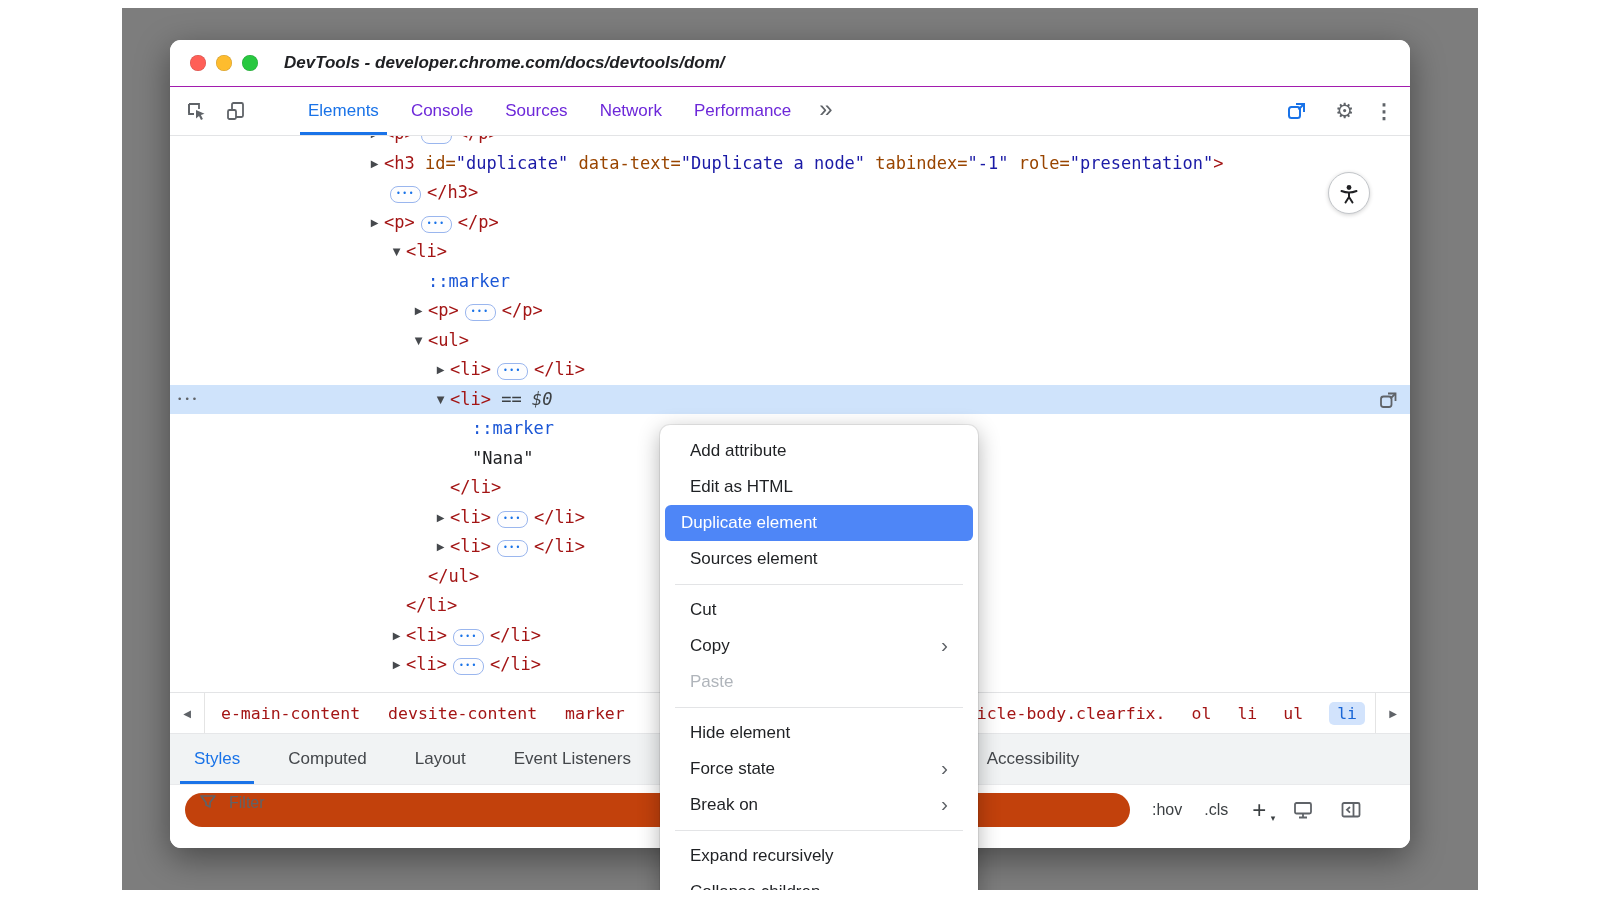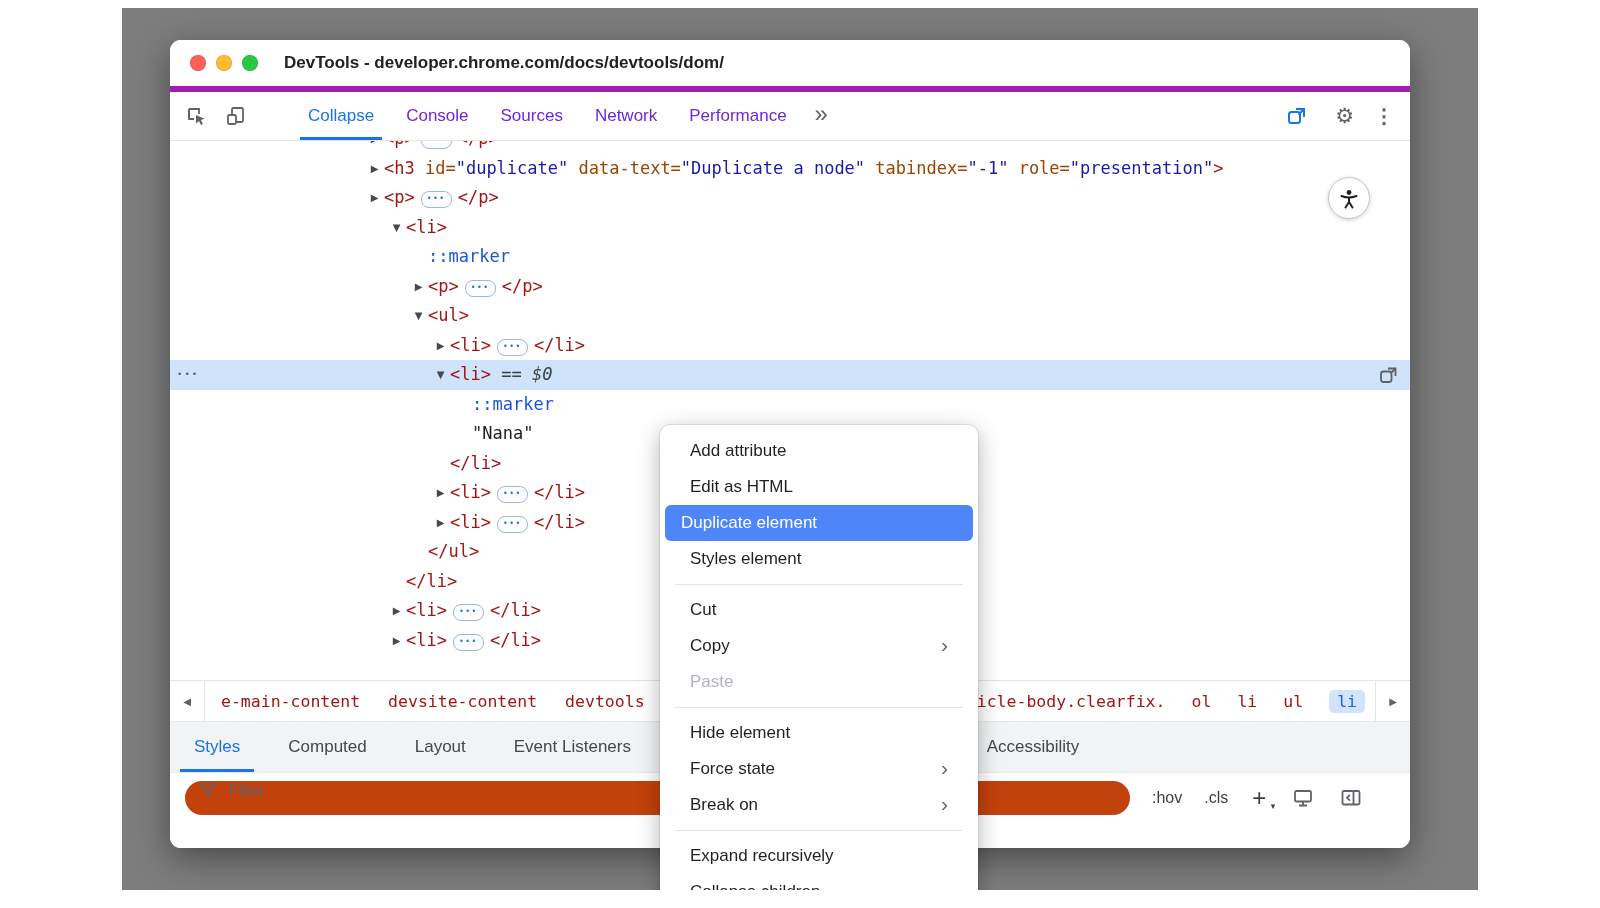--- a/index.html
+++ b/index.html
@@ -5,21 +5,21 @@
   html,body{margin:0;padding:0;background:#fff;}
   .canvas{position:relative;width:1600px;height:908px;overflow:hidden;background:#fff;
           font-family:"Liberation Sans",sans-serif;-webkit-font-smoothing:antialiased;}
   .backdrop{position:absolute;left:122px;top:8px;width:1356px;height:882px;background:#7d7d7d;overflow:hidden;}
 
   
   .devtools{position:absolute;left:48px;top:32px;width:1240px;height:808px;background:#fff;
             border-radius:11px;box-shadow:0 10px 34px rgba(0,0,0,.42);overflow:hidden;
             display:flex;flex-direction:column;}
 
-  .titlebar{height:46px;flex:0 0 46px;display:flex;align-items:center;border-bottom:6px solid #a21caf;background:#fff;}
+  .titlebar{height:46px;flex:0 0 46px;display:flex;align-items:center;border-bottom:1px solid #a21caf;background:#fff;font-style:italic;}
   .lights{display:flex;gap:10px;margin-left:20px;}
   .light{width:16px;height:16px;border-radius:50%;box-shadow:inset 0 0 0 .5px rgba(0,0,0,.18);}
   .l-red{background:#ff5f57}.l-yellow{background:#febc2e}.l-green{background:#28c840}
   .win-title{margin-left:26px;font-size:17px;font-weight:bold;color:#202124;}
 
   .toolbar{height:48px;flex:0 0 48px;display:flex;align-items:center;border-bottom:1px solid #e3e4e6;background:#fff;}
   .tb-icon{width:36px;height:36px;display:flex;align-items:center;justify-content:center;color:#5f6368;}
   .tb-icon svg{display:block}
   .tabs{display:flex;height:100%;margin-left:38px;}
   .tab{position:relative;display:flex;align-items:center;padding:0 16px;font-size:17px;color:#6d28d9;cursor:default;}
@@ -120,21 +120,21 @@
             <path d="M11 10 L19.5 13.8 L15.9 15.1 L17.9 19 L16 20 L14 16.1 L11 18.6 Z" fill="#5f6368"></path>
           </svg>
         </span>
         <span class="tb-icon" style="margin-left:4px">
           <svg width="22" height="22" viewBox="0 0 22 22">
             <rect x="7" y="3" width="11" height="14" rx="1.5" fill="none" stroke="#5f6368" stroke-width="1.8"></rect>
             <rect x="3" y="10" width="8" height="9" rx="1.5" fill="#fff" stroke="#5f6368" stroke-width="1.8"></rect>
           </svg>
         </span>
         <div class="tabs">
-            <div class="tab active">Collapse</div>
+            <div class="tab active">Elements</div>
             <div class="tab">Console</div>
             <div class="tab">Sources</div>
             <div class="tab">Network</div>
             <div class="tab">Performance</div>
           </div>
         <span class="more-tabs">»</span>
         <div class="tb-right">
           <span class="tb-icon">
             <svg width="24" height="24" viewBox="0 0 24 24">
               <rect x="4" y="8" width="11" height="11" rx="2.5" fill="none" stroke="#1a73e8" stroke-width="2"></rect>
@@ -144,20 +144,21 @@
           </span>
           <span class="glyph-btn">⚙</span>
           <span class="dots-btn">⋮</span>
         </div>
       </div>
 
       <div class="dom">
         <div class="dom-rows">
             <div class="dom-row" style="padding-left: 195px;"><span class="arr">▶</span><span class="pt-tag">&lt;p&gt;</span><span class="badge">•••</span><span class="pt-tag">&lt;/p&gt;</span></div>
             <div class="dom-row" style="padding-left: 195px;"><span class="arr">▶</span><span class="pt-tag">&lt;h3</span><span class="pt-attr"> id=</span><span class="pt-val">"duplicate"</span><span class="pt-attr"> data-text=</span><span class="pt-val">"Duplicate a node"</span><span class="pt-attr"> tabindex=</span><span class="pt-val">"-1"</span><span class="pt-attr"> role=</span><span class="pt-val">"presentation"</span><span class="pt-tag">&gt;</span></div>
+            <div class="dom-row" style="padding-left: 195px;"><span class="arr-sp"></span><span class="badge">•••</span><span class="pt-tag">&lt;/h3&gt;</span></div>
             <div class="dom-row" style="padding-left: 195px;"><span class="arr">▶</span><span class="pt-tag">&lt;p&gt;</span><span class="badge">•••</span><span class="pt-tag">&lt;/p&gt;</span></div>
             <div class="dom-row" style="padding-left: 217px;"><span class="arr">▼</span><span class="pt-tag">&lt;li&gt;</span></div>
             <div class="dom-row" style="padding-left: 239px;"><span class="arr-sp"></span><span class="pt-pseudo">::marker</span></div>
             <div class="dom-row" style="padding-left: 239px;"><span class="arr">▶</span><span class="pt-tag">&lt;p&gt;</span><span class="badge">•••</span><span class="pt-tag">&lt;/p&gt;</span></div>
             <div class="dom-row" style="padding-left: 239px;"><span class="arr">▼</span><span class="pt-tag">&lt;ul&gt;</span></div>
             <div class="dom-row" style="padding-left: 261px;"><span class="arr">▶</span><span class="pt-tag">&lt;li&gt;</span><span class="badge">•••</span><span class="pt-tag">&lt;/li&gt;</span></div>
             <div class="dom-row sel" style="padding-left: 261px;"><span class="row-dots">•••</span><span class="arr">▼</span><span class="pt-tag">&lt;li&gt;</span><span class="pt-gray"> == </span><span class="pt-dollar">$0</span><span class="sel-badge"><svg width="24" height="24" viewBox="0 0 24 24">
                   <rect x="4" y="8.5" width="10.5" height="10.5" rx="2.5" fill="none" stroke="#5f6368" stroke-width="1.8"></rect>
                   <path d="M11 5.5 h7.5 v7.5" fill="none" stroke="#5f6368" stroke-width="1.8"></path>
                   <path d="M18.5 5.5 l-5 5" fill="none" stroke="#5f6368" stroke-width="1.8"></path>
@@ -179,21 +180,21 @@
             <path d="M12 12 v4 M12 16 l-3.5 5.5 M12 16 l3.5 5.5" fill="none" stroke="#202124" stroke-width="2" stroke-linecap="round"></path>
           </svg>
         </div>
       </div>
 
       <div class="crumbs">
         <span class="crumb-nav left">◀</span>
         <div class="crumb-left">
             <span class="crumb">e-main-content</span>
             <span class="crumb">devsite-content</span>
-            <span class="crumb">devtools</span>
+            <span class="crumb">marker</span>
           </div>
         <div class="crumb-right">
             <span class="crumb">rticle-body.clearfix.</span>
             <span class="crumb">ol</span>
             <span class="crumb">li</span>
             <span class="crumb">ul</span>
             <span class="crumb crumb-sel">li</span>
           </div>
         <span class="crumb-nav right">▶</span>
       </div>
@@ -245,21 +246,21 @@
         <div class="mi">
           <span class="mi-label">Add attribute</span>
         </div>
         <div class="mi">
           <span class="mi-label">Edit as HTML</span>
         </div>
         <div class="mi hl">
           <span class="mi-label">Duplicate element</span>
         </div>
         <div class="mi">
-          <span class="mi-label">Styles element</span>
+          <span class="mi-label">Sources element</span>
         </div>
         <div class="menu-sep"></div>
         <div class="mi">
           <span class="mi-label">Cut</span>
         </div>
         <div class="mi">
           <span class="mi-label">Copy</span>
           <span class="mi-sub">›</span>
         </div>
         <div class="mi dis">

